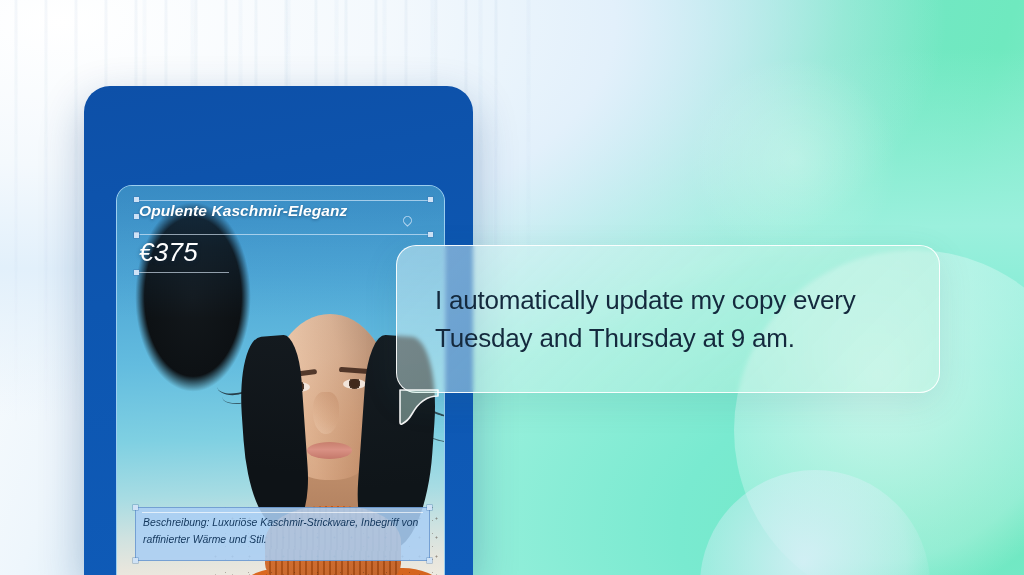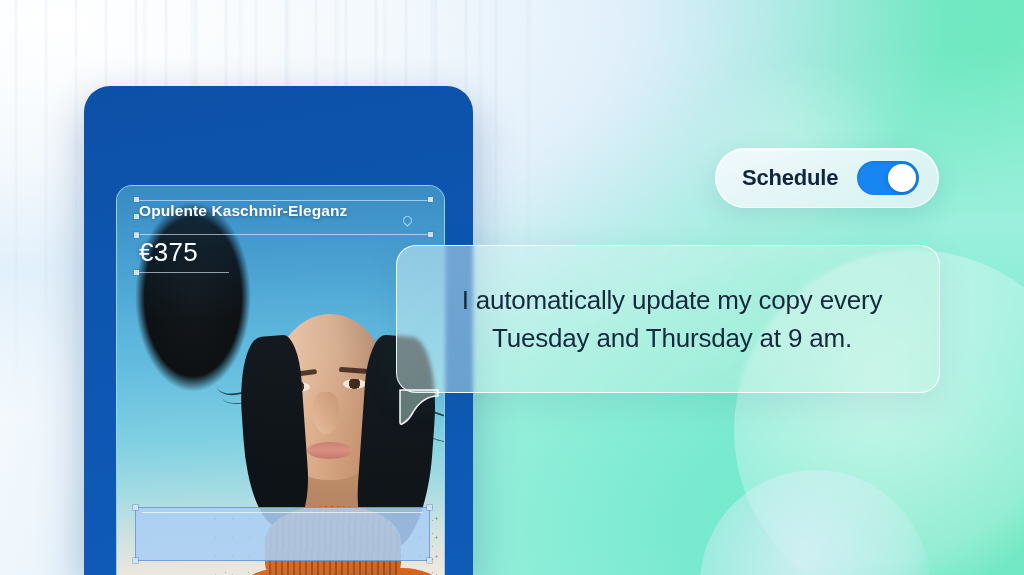--- a/index.html
+++ b/index.html
@@ -107,20 +107,21 @@
   .flag .s1{background:#141414;} .flag .s2{background:#d81e23;} .flag .s3{background:#f5c518;}
 
   
   .card {
     position:absolute; left:32px; top:99px; right:28px; bottom:0;
     border-radius:16px 16px 0 0;
     border:1.6px solid rgba(188,222,250,.75);
     border-bottom:none;
     overflow:hidden;
     background:#3f9fcf;
+    font-style:italic;
   }
   .photo { position:absolute; inset:0; }
   .sky {
     position:absolute; inset:0;
     background:linear-gradient(178deg,#3f93c8 0%, #4ea6d5 22%, #63bcdf 45%, #7fd0e2 64%, #a7dce3 78%, #cfe2e0 88%, #e8e6dd 96%, #eeeae0 100%);
   }
   .hair-l, .hair-r, .head, .neck, .sweater, .sweater-arm-l, .sweater-arm-r, .collar, .face-shadow, .wisp { position:absolute; }
   .hair-back {
     left:118px; top:118px; width:152px; height:252px;
     background:radial-gradient(ellipse 78px 128px at 50% 44%, #13181c, #0d1114 62%, rgba(13,17,20,0) 74%);
@@ -274,21 +275,20 @@
   }
 
   
   #bubble {
     position:absolute; left:396px; top:245px; width:544px; height:148px;
     border-radius:20px;
     background:linear-gradient(135deg, rgba(214,242,246,.52) 0%, rgba(208,243,237,.46) 40%, rgba(198,242,226,.42) 72%, rgba(198,244,226,.40) 100%);
     border:1.6px solid rgba(255,255,255,.92);
     box-shadow:0 10px 34px rgba(30,100,110,.12);
     backdrop-filter:blur(2px);
-    text-align:center;
   }
   #bubble-text {
     position:absolute; left:38px; top:36px; right:30px;
     color:#14293d; font-size:26px; line-height:1.45; font-weight:400; letter-spacing:-.2px;
   }
   .bubble-tail {
     position:absolute; left:398px; top:388px; width:40px; height:40px;
   }
   .bubble-tail svg { display:block; }
 </style>
@@ -357,31 +357,26 @@
           <span class="hdl bl"></span>
         <span id="price-text">€375</span>
       </div>
 
       <div id="desc-box">
         <span class="desc-rule" style="top:4px"></span>
         <span class="hdl tl"></span>
           <span class="hdl tr"></span>
         <span class="hdl bl"></span>
           <span class="hdl br"></span>
+        <span id="desc-text">Beschreibung: Luxuriöse Kaschmir-Strickware, Inbegriff von raffinierter Wärme und Stil.</span>
       </div>
 
     </div>
   </div>
 
-  <div id="schedule-pill">
-    <span id="schedule-label">Schedule</span>
-    <span id="schedule-toggle">
-      <span class="knob"></span>
-    </span>
-  </div>
 
   <div id="bubble">
     <span id="bubble-text">I automatically update my copy every Tuesday and Thursday at 9 am.</span>
   </div>
   <span class="bubble-tail">
     <svg width="44" height="44" viewBox="0 0 44 44">
       <path d="M40 2 L40 8 Q24 8 14 26 Q10 33 4 36 Q2 37 2 34 L2 2 Z" fill="rgba(202,243,232,.44)" stroke="rgba(255,255,255,.92)" stroke-width="1.6" stroke-linejoin="round"></path>
     </svg>
   </span>
 

